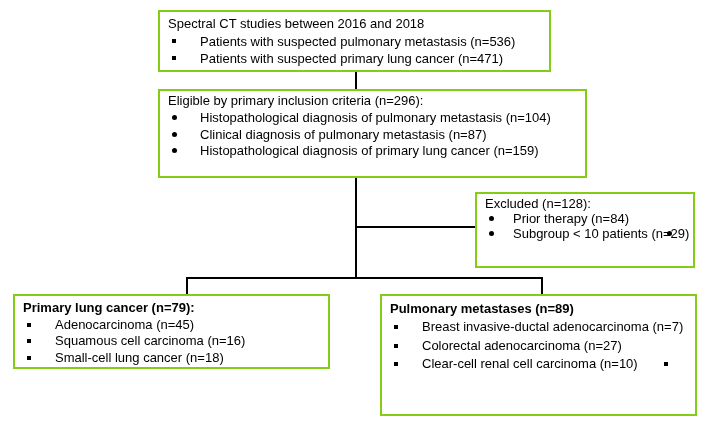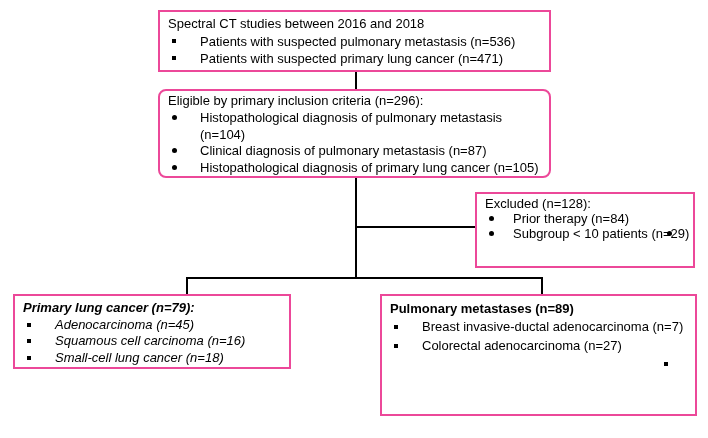--- a/index.html
+++ b/index.html
@@ -3,26 +3,26 @@
 <meta charset="utf-8">
 <style>
   html,body{margin:0;padding:0;background:#ffffff;}
   #canvas{
     position:relative;width:708px;height:438px;background:#ffffff;
     font-family:"Liberation Sans","DejaVu Sans",sans-serif;
     font-size:13px;color:#000;overflow:hidden;
   }
   .box{
     position:absolute;box-sizing:border-box;background:#fff;
-    border:2px solid #ec4899;overflow:hidden;
+    border:2px solid #84cc16;overflow:hidden;
   }
   .b-top {left:158px;top:10px; width:393px;height:62px; padding:3px 4px 0 8px;line-height:17.5px;}
-  .b-elig{left:158px;top:89px; width:393px;height:89px; padding:2px 2px 0 8px;line-height:16.8px;border-radius:8px;}
+  .b-elig{left:158px;top:89px; width:429px;height:89px; padding:2px 2px 0 8px;line-height:16.8px;}
   .b-excl{left:475px;top:192px;width:220px;height:76px; padding:2px 2px 0 8px;line-height:15px;}
-  .b-prim{left:13px; top:294px;width:278px;height:75px; padding:4px 3px 0 8px;line-height:16.5px;font-style:italic;}
+  .b-prim{left:13px; top:294px;width:317px;height:75px; padding:4px 3px 0 8px;line-height:16.5px;}
   .b-meta{left:380px;top:294px;width:317px;height:122px;padding:4px 3px 0 8px;line-height:18.4px;}
   .b-prim .title,.b-meta .title{font-weight:bold;}
   .item{display:flex;justify-content:flex-end;}
   .bullet{flex:0 0 32px;position:relative;}
   .b-excl .bullet{flex-basis:28px;}
   .bullet::before{content:"";position:absolute;left:4px;top:6px;width:4px;height:4px;background:#000;}
   .bullet.round::before{width:5px;height:5px;border-radius:50%;top:5px;}
   .b-meta .bullet::before{top:7px;}
   .itext{flex:1;}
   .ln{position:absolute;background:#000;}
@@ -65,21 +65,21 @@
         <div class="item">
           <span class="bullet round"></span>
           <span class="itext">Histopathological diagnosis of pulmonary metastasis (n=104)</span>
         </div>
         <div class="item">
           <span class="bullet round"></span>
           <span class="itext">Clinical diagnosis of pulmonary metastasis (n=87)</span>
         </div>
         <div class="item">
           <span class="bullet round"></span>
-          <span class="itext">Histopathological diagnosis of primary lung cancer (n=105)</span>
+          <span class="itext">Histopathological diagnosis of primary lung cancer (n=159)</span>
         </div>
       </div>
   </div>
 
   <div class="box b-excl">
     <div class="title">Excluded (n=128):</div>
     <div>
         <div class="item">
           <span class="bullet round"></span>
           <span class="itext">Prior therapy (n=84)</span>
@@ -119,16 +119,20 @@
           <span class="bullet square"></span>
           <span class="itext">Breast invasive-ductal adenocarcinoma (n=7)</span>
         </div>
         <div class="item">
           <span class="bullet square"></span>
           <span class="itext">Colorectal adenocarcinoma (n=27)</span>
         </div>
         <div class="item">
           <span class="bullet square"></span>
         </div>
+        <div class="item">
+          <span class="bullet square"></span>
+          <span class="itext">Clear-cell renal cell carcinoma (n=10)</span>
+        </div>
       </div>
   </div>
 
 </div>
 
 </body></html>

